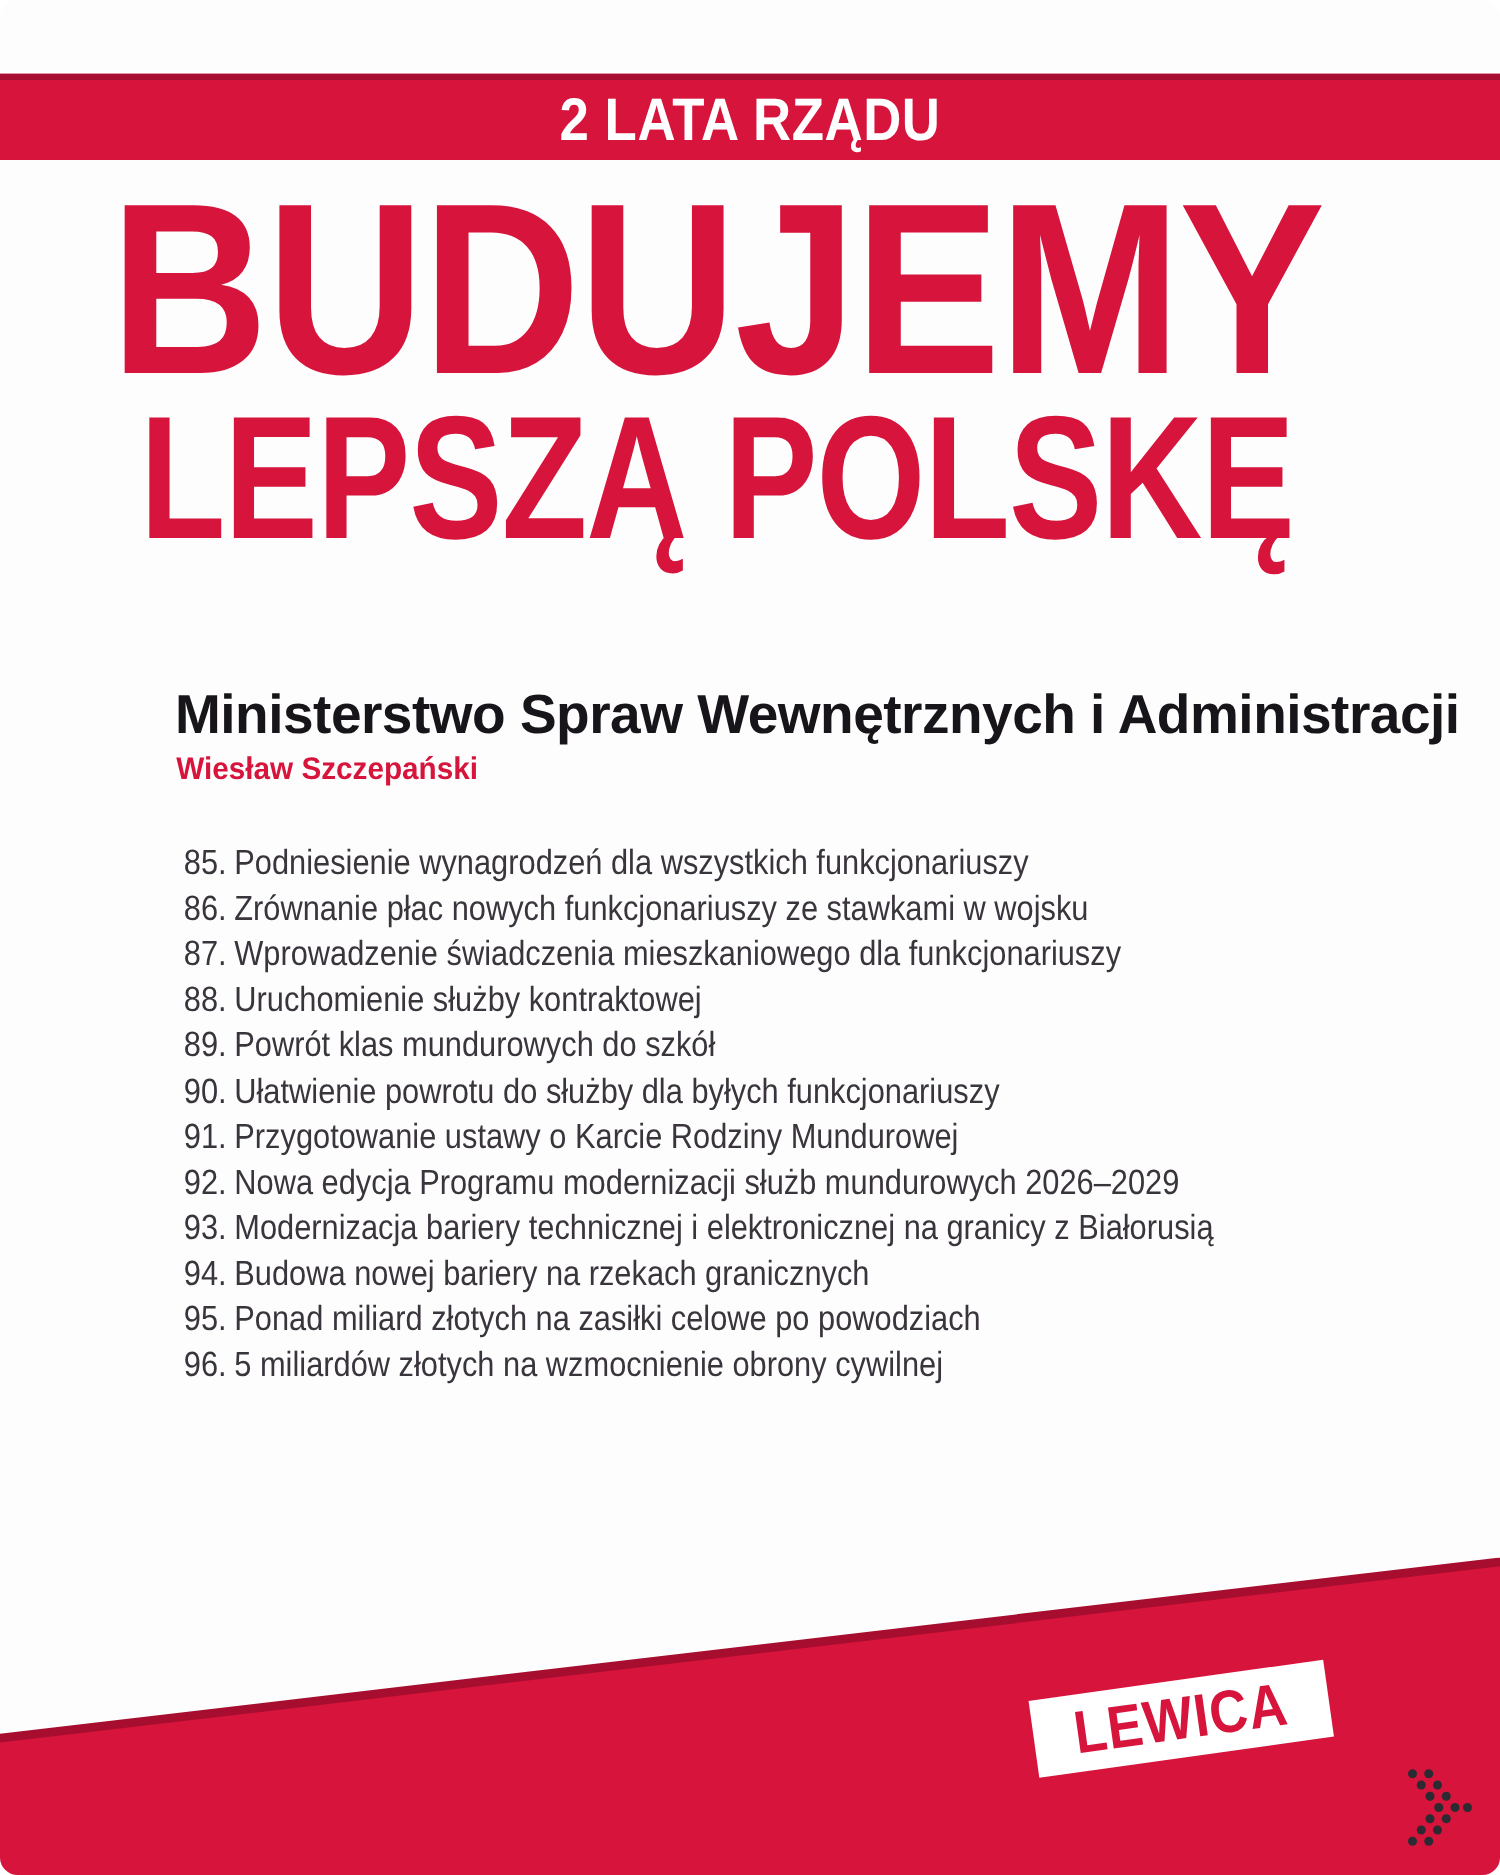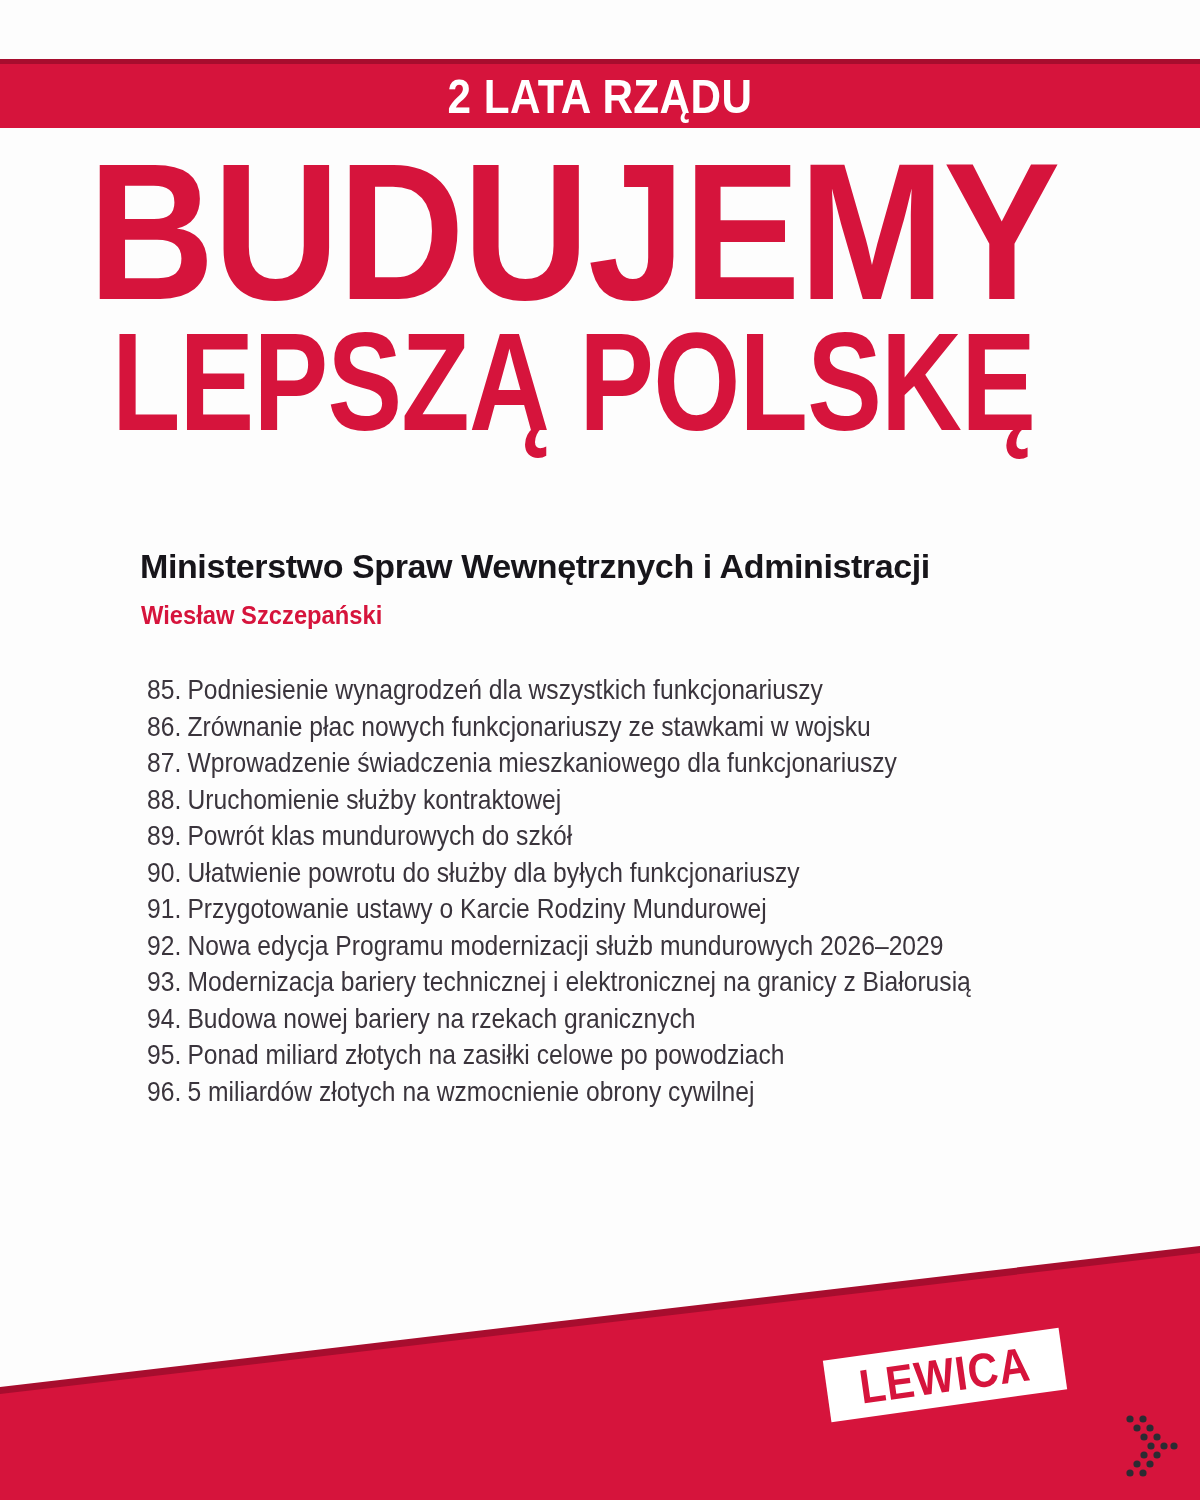--- a/index.html
+++ b/index.html
@@ -1,18 +1,18 @@
 <!DOCTYPE html>
 <html style="--brand-red: #d6143c; --dark-red: #a70d2e; --heading-dark: #17151a; --list-dark: #3a343c; --dot-dark: #2c2b32; --page-bg: #fdfdfd;"><head>
 <meta charset="utf-8">
 <style>
   html,body{margin:0;padding:0;}
   .page{
     position:relative;width:1200px;height:1500px;overflow:hidden;
-    background:#fdfdfd;font-family:"Liberation Sans",sans-serif;
+    background:#fdfdfd;font-family:"Liberation Sans",sans-serif;border-radius:14px;
   }
   .top-band{position:absolute;left:0;top:59px;width:1200px;height:69px;background:var(--brand-red,#d6143c);}
   .top-band-edge{position:absolute;left:0;top:0;width:100%;height:5px;background:var(--dark-red,#a70d2e);}
   .band-label{
     position:absolute;left:0;right:0;top:6px;bottom:0;
     display:flex;align-items:center;justify-content:center;
     color:#ffffff;font-weight:bold;font-size:48px;letter-spacing:.5px;
     transform:scaleX(.88);white-space:nowrap;
   }
   .headline-1{
@@ -22,21 +22,21 @@
     transform:scaleX(.90);transform-origin:left top;
   }
   .headline-2{
     position:absolute;left:112px;top:312px;margin:0;
     font-size:140px;font-weight:bold;line-height:1;letter-spacing:-1px;
     color:var(--brand-red,#d6143c);white-space:nowrap;
     transform:scaleX(.80);transform-origin:left top;
   }
   .ministry{
     position:absolute;left:140px;top:547px;margin:0;
-    font-size:34px;font-weight:bold;letter-spacing:-.4px;
+    font-size:44px;font-weight:bold;letter-spacing:-.4px;
     color:var(--heading-dark,#17151a);white-space:nowrap;
   }
   .minister{
     position:absolute;left:141px;top:601px;margin:0;
     font-size:25px;font-weight:bold;color:var(--brand-red,#d6143c);
     transform:scaleX(.95);transform-origin:left top;white-space:nowrap;
   }
   .list{position:absolute;left:147px;top:672px;}
   .row{
     font-size:28px;line-height:36.5px;color:var(--list-dark,#3a343c);

